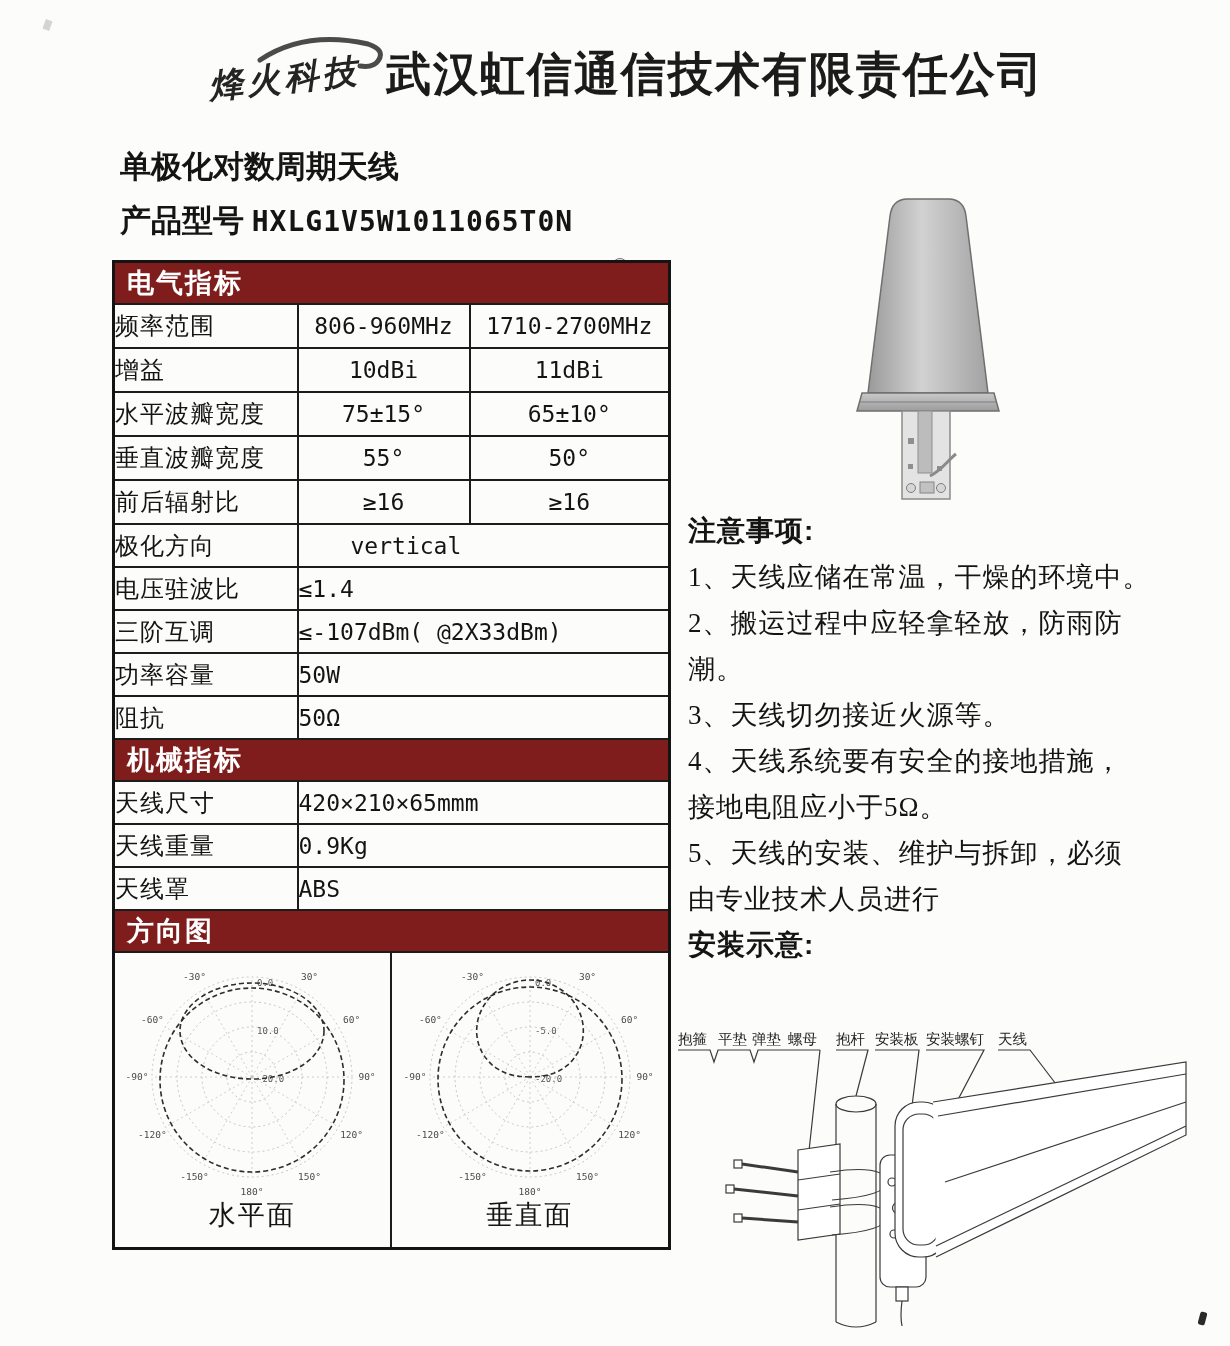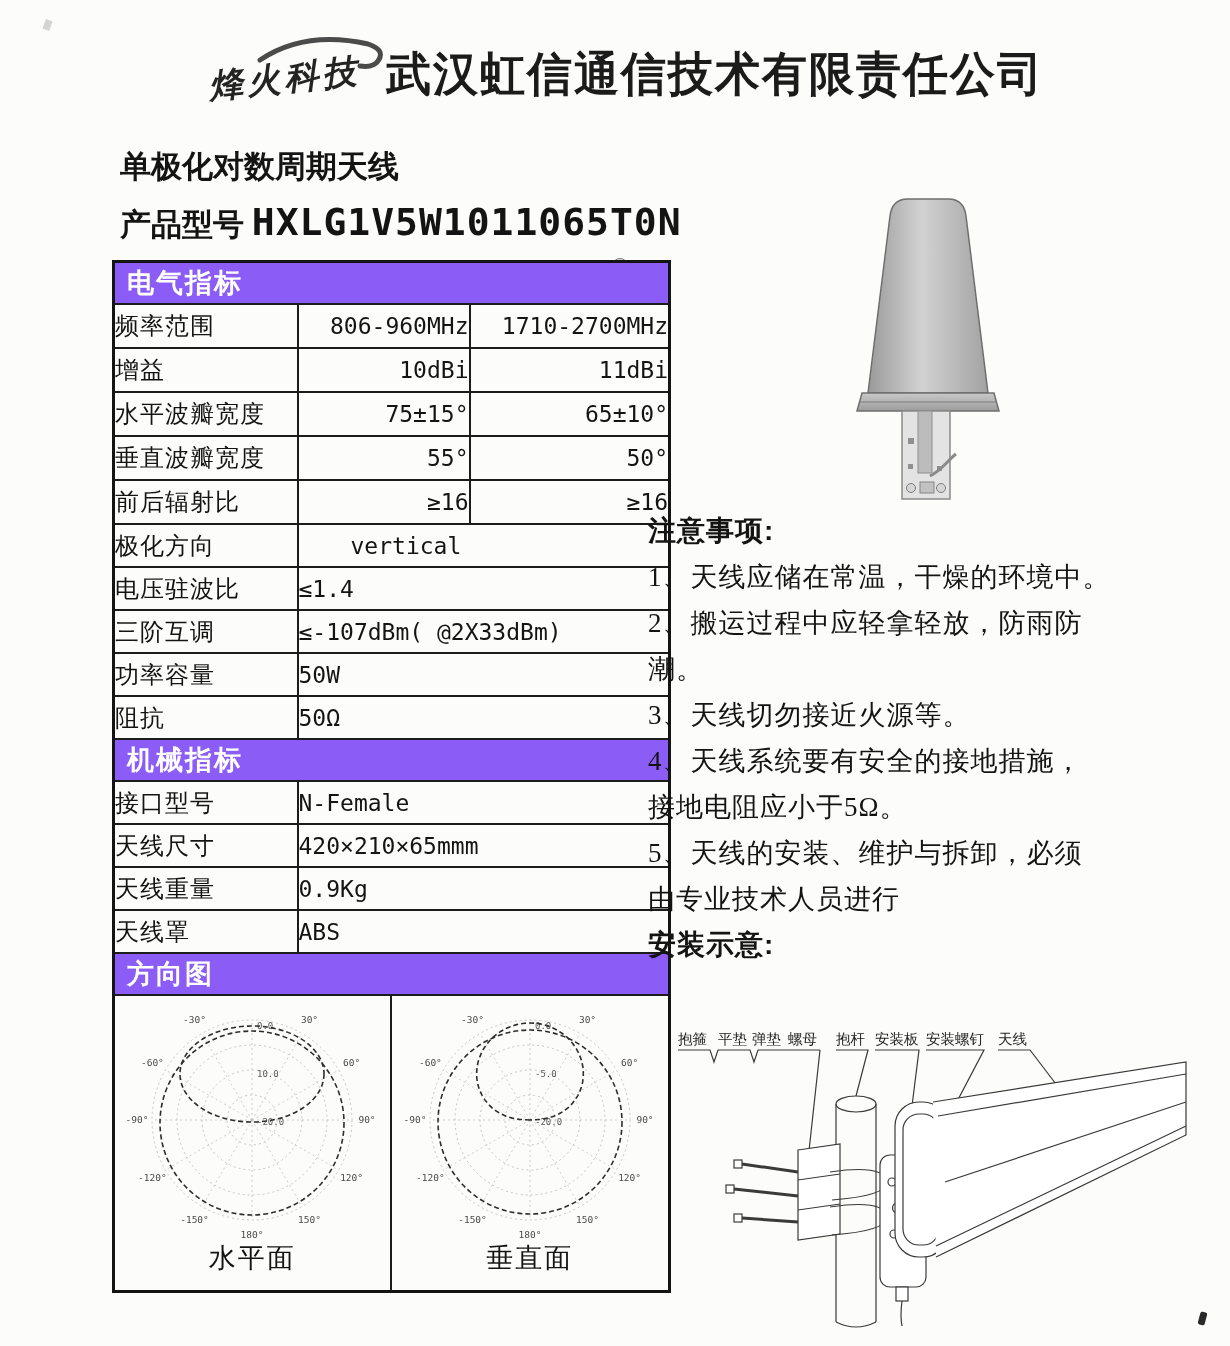--- a/index.html
+++ b/index.html
@@ -11,54 +11,54 @@
   
   .logo{position:absolute; left:200px; top:28px; width:200px; height:95px;}
   .company{
     position:absolute; left:386px; top:44px;
     font-family:"Liberation Sans","DejaVu Sans",sans-serif;
     font-weight:bold; font-size:45px; letter-spacing:2px; color:#1b1b1b;
     transform:scaleY(1.04); white-space:nowrap;
   }
   .title1{position:absolute; left:120px; top:146px; font-size:31px; font-weight:bold; white-space:nowrap;text-align:right;}
   .title2{position:absolute; left:120px; top:200px; font-size:31px; font-weight:bold; white-space:nowrap;}
-  .title2 .mono{font-family:"DejaVu Sans Mono","Liberation Mono",monospace; font-size:38px; letter-spacing:1px;margin-top:39px;}
+  .title2 .mono{font-family:"DejaVu Sans Mono","Liberation Mono",monospace; font-size:28px; letter-spacing:1px;margin-top:39px;}
 
   
   table.spec{
     position:absolute; left:112px; top:260px; width:556px;
     border-collapse:collapse; table-layout:fixed;
     border:3px solid #141414;
   }
   table.spec td{border:2px solid #1c1c1c; padding:0; vertical-align:middle;}
   tr.sec td{
-    background:#8b5cf6; color:#fff; height:40px;
+    background:#7f1d1d; color:#fff; height:40px;
     font-family:"Liberation Sans","DejaVu Sans",sans-serif;
     font-weight:bold; font-size:27px; padding-left:12px; letter-spacing:2px;
   }
   td.lbl{font-size:24px; padding-left:12px; letter-spacing:1px;}
   td.val{
     font-family:"DejaVu Sans Mono","Liberation Mono",monospace;
-    font-size:23px; text-align:right;
+    font-size:23px; text-align:center;
   }
   td.mval{text-align:left; padding-left:26px;}
   td.mval.ind{padding-left:52px;}
   tr.dr td{height:42px;}
   tr.sr td{height:41px;}
   .plots{display:flex; width:100%; height:294px;}
   .pcell{
     width:50%; height:100%; box-sizing:border-box;
     display:flex; flex-direction:column; align-items:center; justify-content:flex-start;
   }
   .pcell.first{border-right:2px solid #1c1c1c;}
   .pcaption{font-size:27px; letter-spacing:2px; margin-top:-4px;text-align:right;}
 
   
   .antenna-photo{position:absolute; left:828px; top:188px;}
-  .notes{position:absolute; left:648px; top:508px; width:536px;}
+  .notes{position:absolute; left:688px; top:508px; width:536px;}
   .notes-h{
     font-family:"Liberation Sans","DejaVu Sans",sans-serif;
     font-weight:bold; font-size:28px; line-height:46px; letter-spacing:1px;
   }
   .note-line{font-size:27px; line-height:46px; letter-spacing:1px; white-space:nowrap;}
   .install-svg{position:absolute; left:670px; top:1022px;}
 
   
   .art1{position:absolute; left:44px; top:20px; width:7px; height:10px; background:#b9b9bd; opacity:.6; transform:rotate(20deg);}
   .art2{position:absolute; left:1199px; top:1312px; width:7px; height:13px; background:#2a2a2a; border-radius:2px; transform:rotate(15deg);}
@@ -141,24 +141,20 @@
         <td class="lbl">功率容量</td>
         <td class="val mval" colspan="2">50W</td>
       </tr>
   <tr class="sr">
         <td class="lbl">阻抗</td>
         <td class="val mval" colspan="2">50Ω</td>
       </tr>
 
   <tr class="sec">
         <td colspan="3">机械指标</td>
-      </tr>
-  <tr class="sr">
-        <td class="lbl">接口型号</td>
-        <td class="val mval" colspan="2">N-Female</td>
       </tr>
   <tr class="sr">
         <td class="lbl">天线尺寸</td>
         <td class="val mval" colspan="2">420×210×65mmm</td>
       </tr>
   <tr class="sr">
         <td class="lbl">天线重量</td>
         <td class="val mval" colspan="2">0.9Kg</td>
       </tr>
   <tr class="sr">

